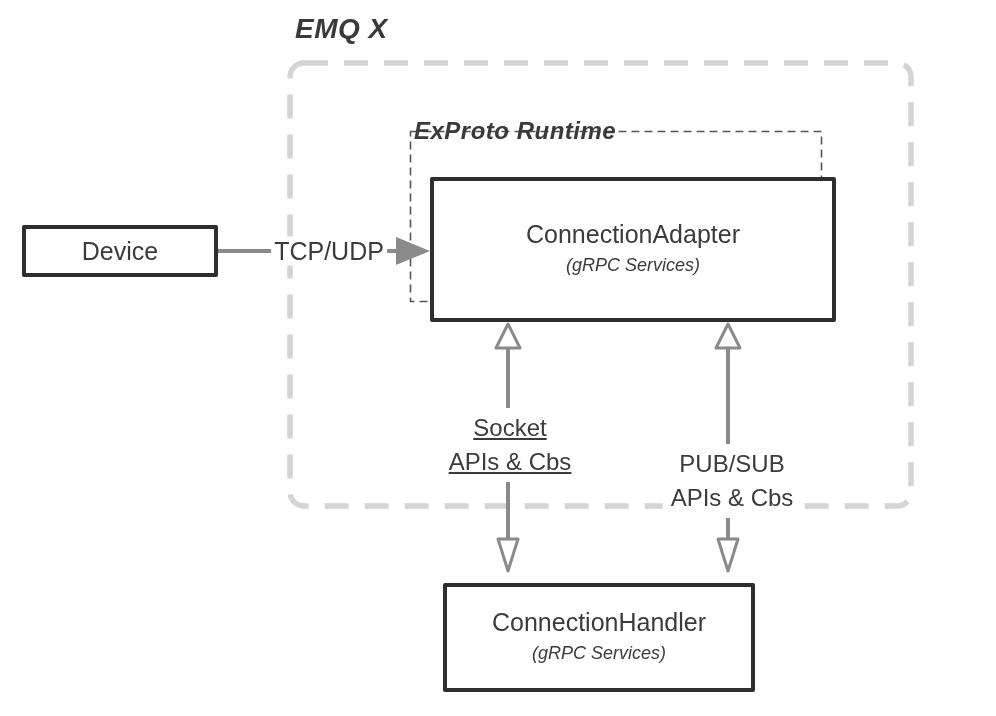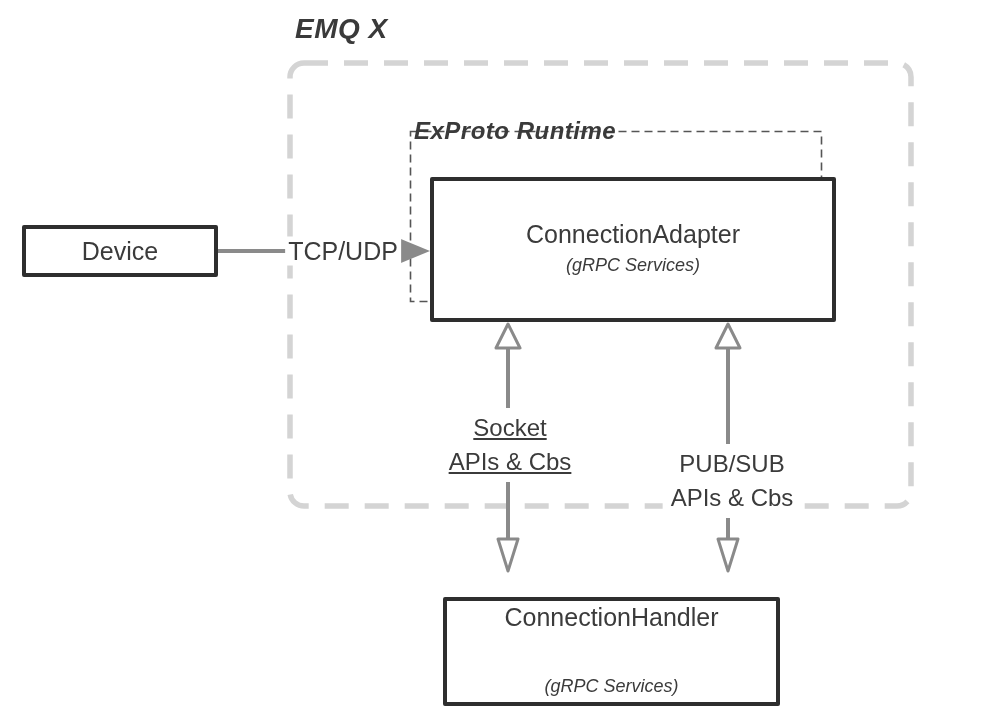--- a/index.html
+++ b/index.html
@@ -35,22 +35,22 @@
     left: 22px; top: 225px;
     width: 196px; height: 52px;
     font-size: 26px;
     text-align: center;
   }
   .node-adapter {
     left: 430px; top: 177px;
     width: 406px; height: 145px;
   }
   .node-handler {
-    left: 443px; top: 597px;
-    width: 337px; height: 109px; justify-content: space-between;
+    left: 443px; top: 583px;
+    width: 312px; height: 109px;
   }
   .node-title {
     font-size: 25px;
     color: #3b3b3b;
     line-height: 32px;
   }
   .node-subtitle {
     font-size: 18px;
     font-style: italic;
     color: #3b3b3b;
@@ -75,21 +75,21 @@
     letter-spacing: 0.5px;
     margin-top: 20px;
   }
   .edge-label {
     position: absolute;
     background: #ffffff;
     text-align: center;
     color: #3b3b3b;
   }
   .edge-label-tcp {
-    left: 343px; top: 251px;
+    left: 329px; top: 251px;
     transform: translate(-50%, -50%);
     font-size: 25px;
     padding: 0 3px;
     white-space: nowrap;
   }
   .edge-label-v {
     transform: translateX(-50%);
     font-size: 24px;
     line-height: 34px;
     padding: 3px 8px;

